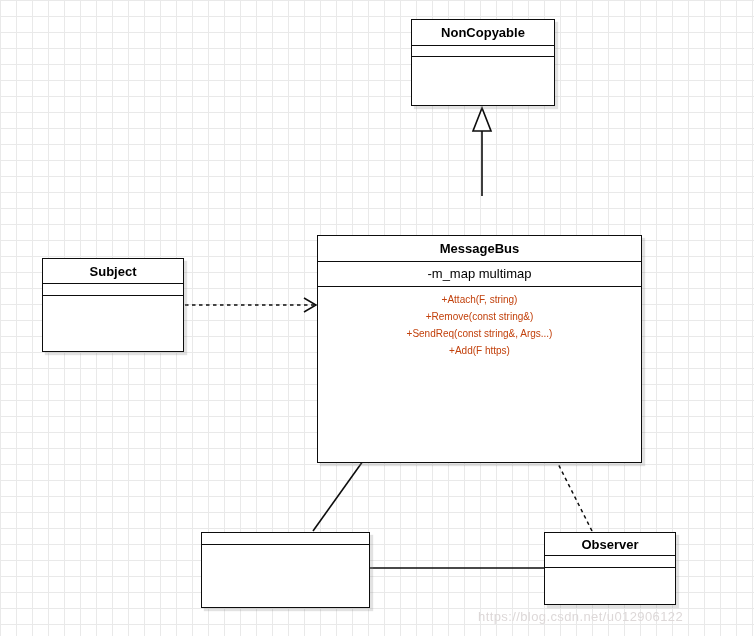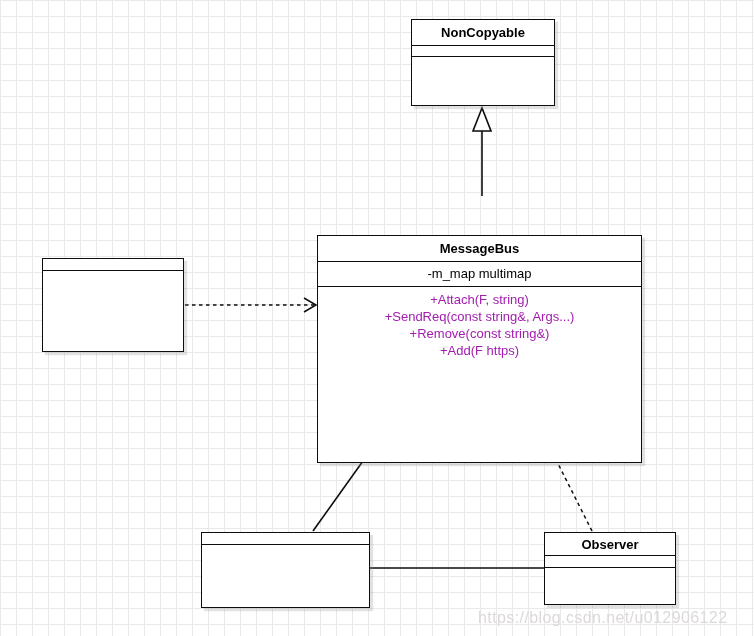--- a/index.html
+++ b/index.html
@@ -45,38 +45,38 @@
     border-bottom: 1.6px solid #0d0d0d;
     font-size: 13px;
     color: #000;
     padding: 3px 4px 0 4px;
     line-height: 17px;
     flex: 0 0 auto;
     overflow: hidden;
   }
   .uml-methods {
     box-sizing: border-box;
-    font-size: 13px;
-    color: #a21caf;
+    font-size: 10px;
+    color: #c2410c;
     padding: 4px 4px 0 4px;
     line-height: 17px;
     flex: 1 1 auto;
     overflow: hidden;
   }
   .member-line { white-space: nowrap; text-align: center; }
   svg.connectors {
     position: absolute;
     left: 0; top: 0;
     width: 754px; height: 636px;
     z-index: 1;
   }
   .watermark {
     position: absolute;
     left: 478px; top: 609px;
-    font-size: 16px;
+    font-size: 13px;
     letter-spacing: 0.4px;
     color: #ddd8d8;
     z-index: 3;
     white-space: nowrap;
   }
 </style>
 </head>
 <body>
 
 <div class="canvas">
@@ -112,27 +112,28 @@
     <div class="uml-methods"></div>
   </div>
 
   <div class="uml-class" style="left:317px; top:195px; width:325px; height:228px;margin-top:40px;">
     <div class="uml-title" style="height:26px;">MessageBus</div>
     <div class="uml-attrs" style="height:25px;">
       <div class="member-line">-m_map multimap</div>
     </div>
     <div class="uml-methods">
       <div class="member-line">+Attach(F, string)</div>
+      <div class="member-line">+Remove(const string&amp;)</div>
       <div class="member-line">+SendReq(const string&amp;, Args...)</div>
-      <div class="member-line">+Remove(const string&amp;)</div>
       <div class="member-line">+Add(F https)</div>
     </div>
   </div>
 
   <div class="uml-class" style="left:42px; top:258px; width:142px; height:94px;">
+    <div class="uml-title" style="height:25px;">Subject</div>
     <div class="uml-attrs" style="height:12px;"></div>
     <div class="uml-methods"></div>
   </div>
 
   <div class="uml-class" style="left:201px; top:532px; width:169px; height:76px;">
     <div class="uml-attrs" style="height:12px;"></div>
     <div class="uml-methods"></div>
   </div>
 
   <div class="uml-class" style="left:544px; top:532px; width:132px; height:73px;">

